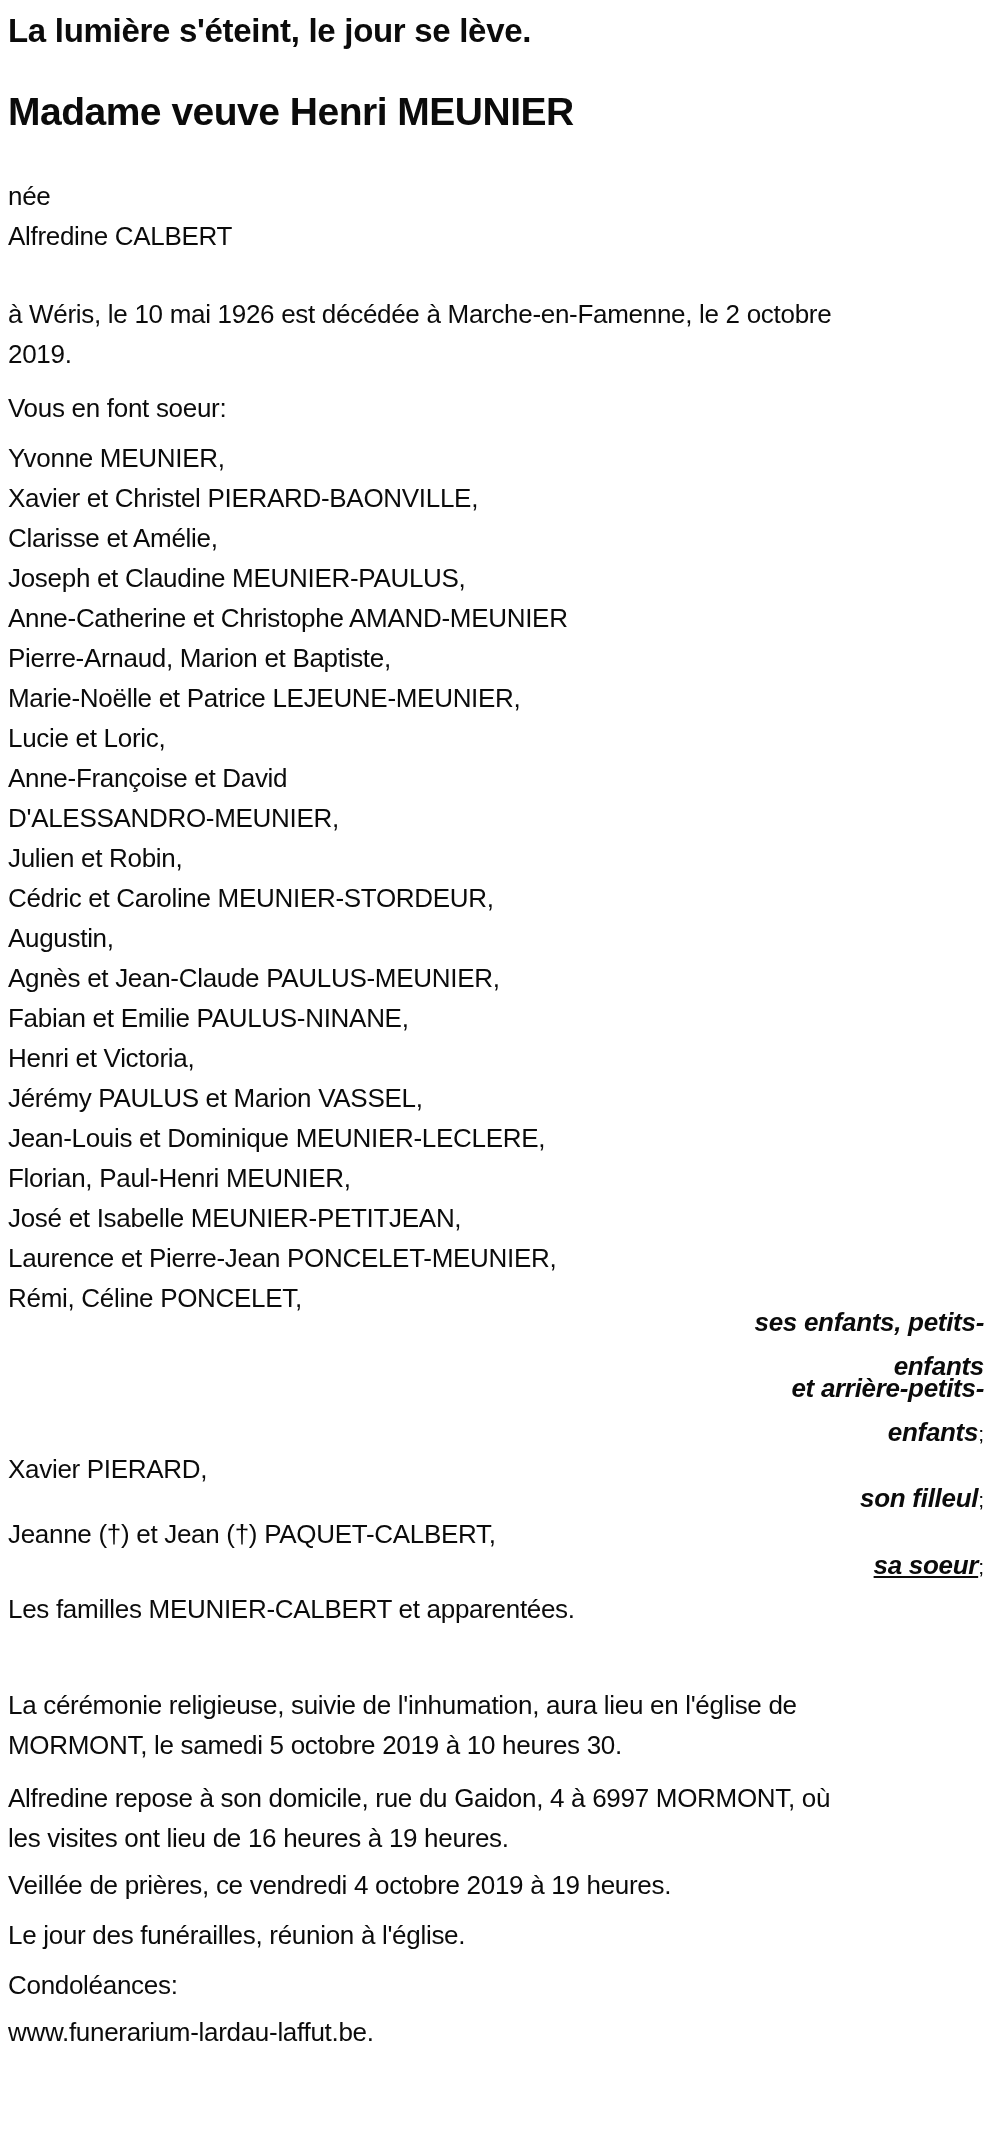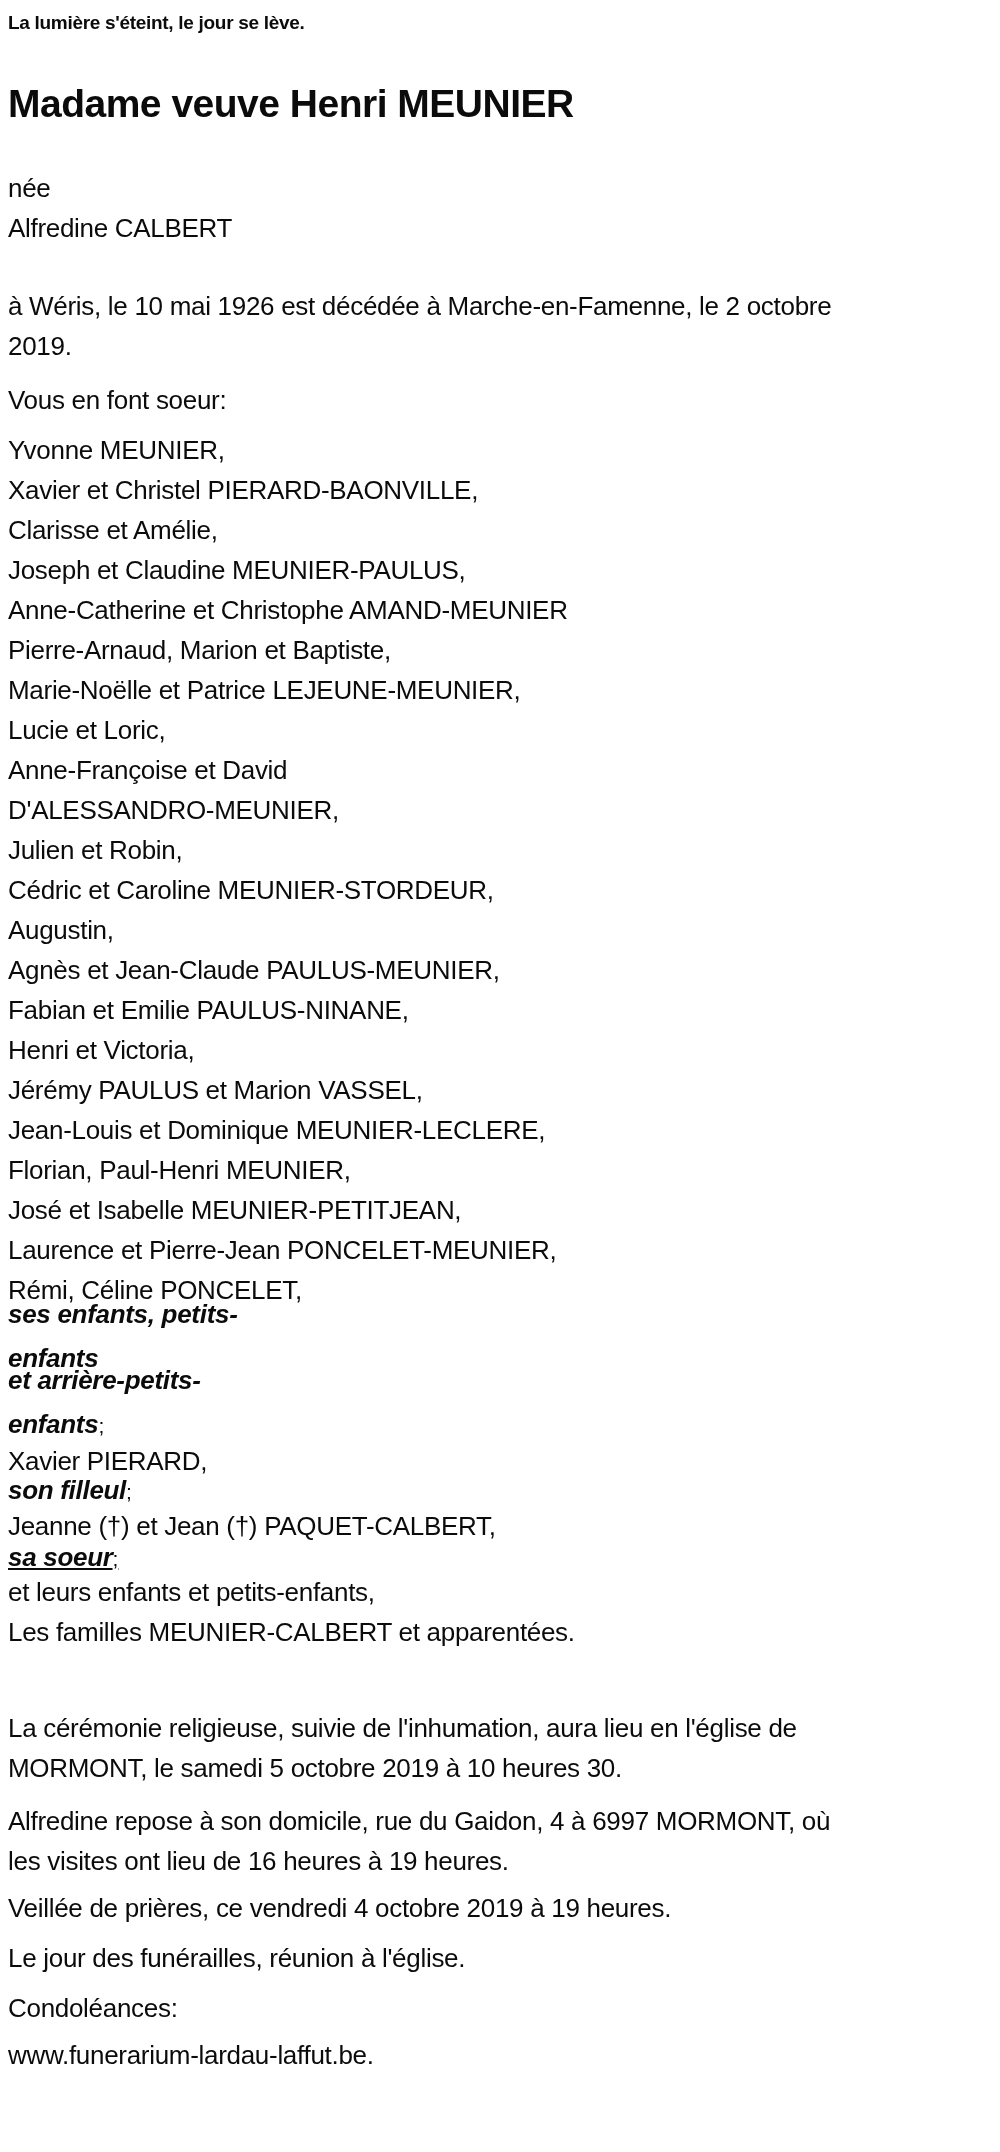--- a/index.html
+++ b/index.html
@@ -4,29 +4,29 @@
 <style>
   html,body{margin:0;padding:0;}
   body{
     width:1000px;height:2152px;overflow:hidden;
     background:#ffffff;color:#0b0b0b;
     font-family:"Liberation Sans","DejaVu Sans",sans-serif;
     font-size:26px;line-height:40px;letter-spacing:-0.3px;
   }
   main{padding:8px 10px 0 8px;}
   p,div{margin:0;}
-  .quote{font-size:19px;font-weight:700;line-height:30px;margin-top:0;}
+  .quote{font-size:33px;font-weight:700;line-height:30px;margin-top:8px;}
   .title{font-size:39px;font-weight:700;line-height:48px;margin-top:42px;letter-spacing:-0.5px;}
   .pre{white-space:pre-line;}
   .maiden{margin-top:40px;}
   .death{margin-top:38px;}
   .announce{margin-top:14px;}
   .names{margin-top:10px;}
   .names > div{line-height:40px;}
-  .credits{padding-right:6px;font-weight:700;font-style:italic;line-height:44px;}
+  .credits{text-align:right;padding-right:6px;font-weight:700;font-style:italic;line-height:44px;}
   .credits .ctext{white-space:pre-line;}
   .credits .punct{font-style:normal;font-weight:400;font-size:21px;letter-spacing:0;}
   .c1{margin-top:-18px;}
   .c2{margin-top:-24px;}
   .godson-name{margin-top:-7px;}
   .c3{margin-top:-13px;}
   .sister-names{margin-top:-8px;}
   .c4{margin-top:-11px;text-decoration:underline;}
   .families1{margin-top:-9px;}
   .ceremony{margin-top:56px;}
@@ -93,21 +93,20 @@
   <div class="credits c3">
     <span class="ctext">son filleul</span><span class="punct">;</span>
   </div>
 
   <p class="sister-names">Jeanne (†) et Jean (†) PAQUET-CALBERT,</p>
 
   <div class="credits c4">
     <span class="ctext">sa soeur</span><span class="punct">;</span>
   </div>
 
-  <p class="families1">et leurs enfants et petits-enfants,</p>
   <p class="families2">Les familles MEUNIER-CALBERT et apparentées.</p>
 
   <p class="ceremony pre">La cérémonie religieuse, suivie de l'inhumation, aura lieu en l'église de
 MORMONT, le samedi 5 octobre 2019 à 10 heures 30.</p>
 
   <p class="repose pre">Alfredine repose à son domicile, rue du Gaidon, 4 à 6997 MORMONT, où
 les visites ont lieu de 16 heures à 19 heures.</p>
 
   <p class="vigil">Veillée de prières, ce vendredi 4 octobre 2019 à 19 heures.</p>
 

